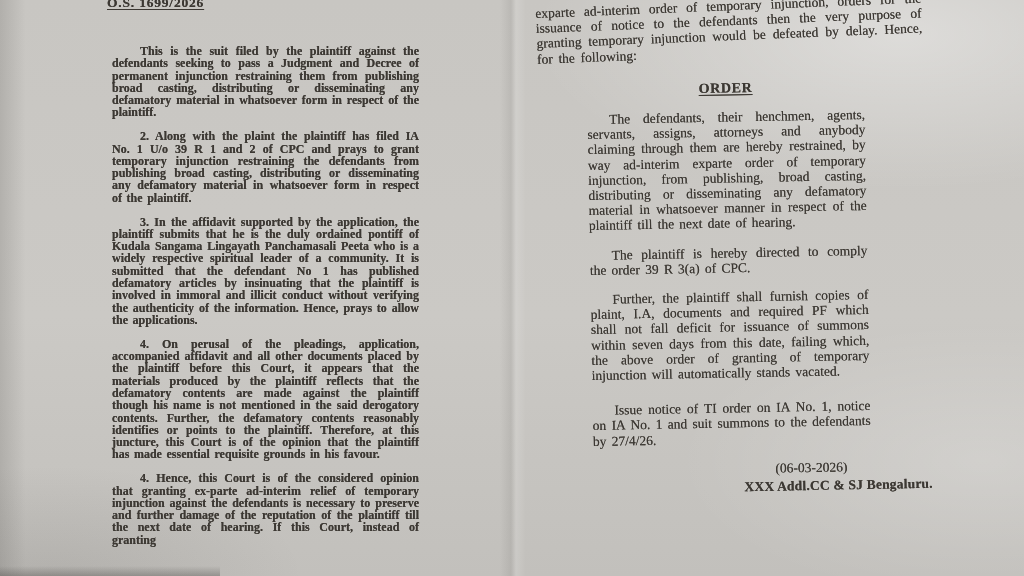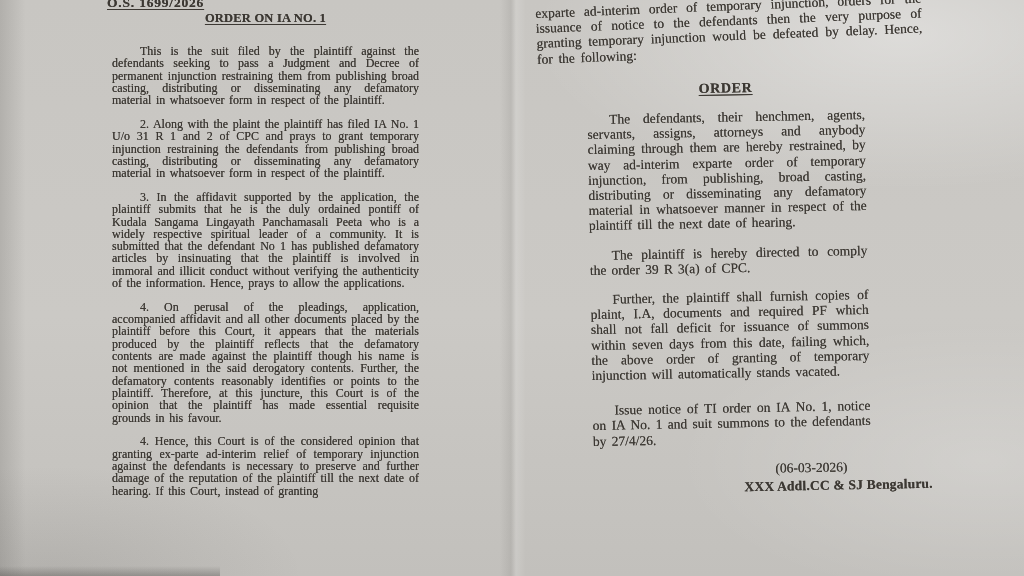--- a/index.html
+++ b/index.html
@@ -34,21 +34,21 @@
     font-size:13.5px;font-weight:bold;letter-spacing:0.8px;
     text-decoration:underline;text-underline-offset:2px;
   }
   .left-heading{
     position:absolute;left:112px;top:11px;width:307px;
     text-align:center;font-size:12.5px;font-weight:bold;letter-spacing:0.2px;
     text-decoration:underline;text-underline-offset:2px;
   }
   .left-body{
     position:absolute;left:112px;top:45px;width:307px;
-    font-size:12px;line-height:12.3px;text-align:justify;
+    font-size:12px;line-height:12.3px;text-align:justify;font-weight:bold;
   }
   .left-body p{margin:0 0 11.5px 0;text-indent:28px;word-spacing:1.6px;}
 
   
   .right-col{
     position:absolute;left:535px;top:6px;width:392px;
     font-size:13.5px;line-height:15.2px;
     transform:rotate(-1.05deg);transform-origin:0 0;
   }
   .cont-para{
@@ -72,25 +72,24 @@
 </head>
 <body>
 
 <div class="scan">
 
   <div class="fold"></div>
   <div class="bottom-shade"></div>
 
   <div class="case-number txt">O.S. 1699/2026</div>
 
-  <div class="left-heading txt">ORDER ON IA NO. 1</div>
 
   <div class="left-body txt">
     <p>This is the suit filed by the plaintiff against the defendants seeking to pass a Judgment and Decree of permanent injunction restraining them from publishing broad casting, distributing or disseminating any defamatory material in whatsoever form in respect of the plaintiff.</p>
-    <p>2. Along with the plaint the plaintiff has filed IA No. 1 U/o 31 R 1 and 2 of CPC and prays to grant temporary injunction restraining the defendants from publishing broad casting, distributing or disseminating any defamatory material in whatsoever form in respect of the plaintiff.</p>
+    <p>2. Along with the plaint the plaintiff has filed IA No. 1 U/o 39 R 1 and 2 of CPC and prays to grant temporary injunction restraining the defendants from publishing broad casting, distributing or disseminating any defamatory material in whatsoever form in respect of the plaintiff.</p>
     <p>3. In the affidavit supported by the application, the plaintiff submits that he is the duly ordained pontiff of Kudala Sangama Lingayath Panchamasali Peeta who is a widely respective spiritual leader of a community. It is submitted that the defendant No 1 has published defamatory articles by insinuating that the plaintiff is involved in immoral and illicit conduct without verifying the authenticity of the information. Hence, prays to allow the applications.</p>
     <p>4. On perusal of the pleadings, application, accompanied affidavit and all other documents placed by the plaintiff before this Court, it appears that the materials produced by the plaintiff reflects that the defamatory contents are made against the plaintiff though his name is not mentioned in the said derogatory contents. Further, the defamatory contents reasonably identifies or points to the plaintiff. Therefore, at this juncture, this Court is of the opinion that the plaintiff has made essential requisite grounds in his favour.</p>
     <p>4. Hence, this Court is of the considered opinion that granting ex-parte ad-interim relief of temporary injunction against the defendants is necessary to preserve and further damage of the reputation of the plaintiff till the next date of hearing. If this Court, instead of granting</p>
   </div>
 
   <div class="right-col txt">
     <p class="cont-para">exparte ad-interim order of temporary injunction, orders for the issuance of notice to the defendants then the very purpose of granting temporary injunction would be defeated by delay. Hence, for the following:</p>
 
     <div class="order-heading">ORDER</div>
 

